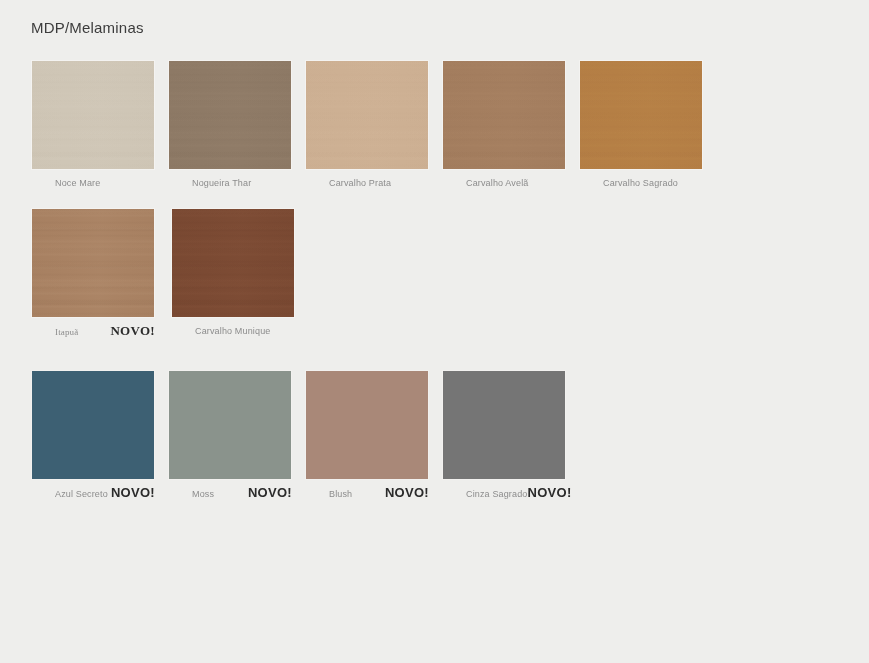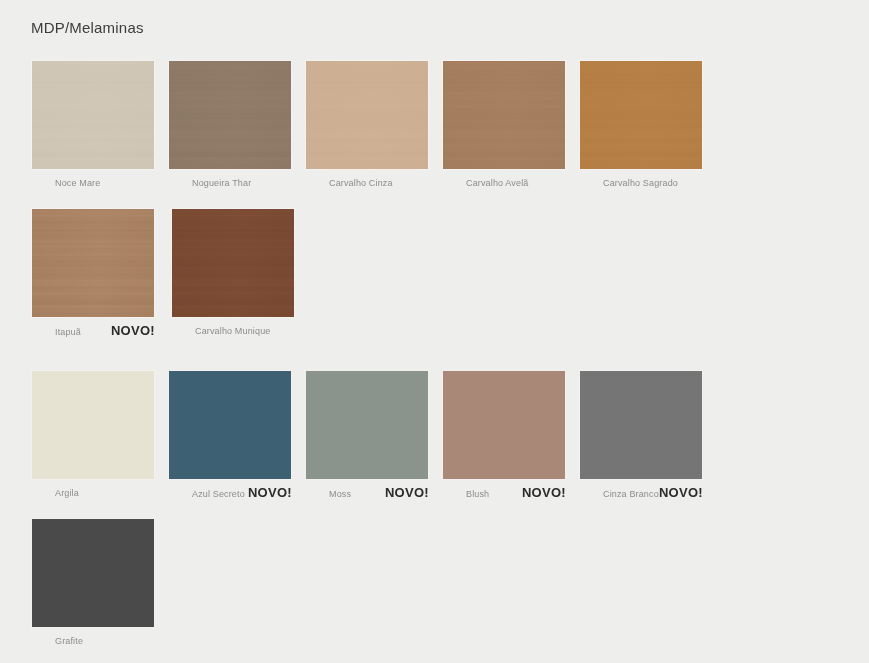--- a/index.html
+++ b/index.html
@@ -43,20 +43,21 @@
     display: flex;
     flex-wrap: wrap;
   }
   .swatch-cell {
     width: 124px;
     margin-right: 13px;
     margin-bottom: 19px;
   }
   .swatch-cell:nth-child(6n) {
     margin-right: 16px;
+    font-family: Liberation Serif, serif;
   }
   .swatch-chip {
     width: 124px;
     height: 110px;
     border: 1px solid #f4f3f1;
     box-sizing: border-box;
     background-color: #dddddd;
     position: relative;
   }
   .swatch-chip.solid {
@@ -102,21 +103,21 @@
         </div>
         <div class="swatch-cell">
           <div class="swatch-chip" style="background: repeating-linear-gradient(0deg, rgba(0, 0, 0, 0) 0px, rgba(0, 0, 0, 0) 2px, rgba(125, 106, 87, 0.114) 3px, rgba(0, 0, 0, 0) 5px, rgba(0, 0, 0, 0) 9px, rgba(160, 139, 118, 0.133) 10px, rgba(0, 0, 0, 0) 13px), repeating-linear-gradient(0deg, rgba(0, 0, 0, 0) 0px, rgba(0, 0, 0, 0) 11px, rgba(125, 106, 87, 0.16) 13px, rgba(0, 0, 0, 0) 17px, rgba(0, 0, 0, 0) 29px, rgba(160, 139, 118, 0.114) 32px, rgba(0, 0, 0, 0) 37px), linear-gradient(92deg, rgba(125, 106, 87, 0.067) 0%, rgba(0, 0, 0, 0) 28%, rgba(160, 139, 118, 0.075) 56%, rgba(0, 0, 0, 0) 78%, rgba(125, 106, 87, 0.063) 100%), linear-gradient(rgb(142, 122, 102), rgb(142, 122, 102));"></div>
           <div class="swatch-meta">
             <span class="swatch-label">Nogueira Thar</span>
           </div>
         </div>
         <div class="swatch-cell">
           <div class="swatch-chip" style="background: repeating-linear-gradient(0deg, rgba(0, 0, 0, 0) 0px, rgba(0, 0, 0, 0) 2px, rgba(191, 160, 132, 0.08) 3px, rgba(0, 0, 0, 0) 5px, rgba(0, 0, 0, 0) 9px, rgba(220, 192, 164, 0.09) 10px, rgba(0, 0, 0, 0) 13px), repeating-linear-gradient(0deg, rgba(0, 0, 0, 0) 0px, rgba(0, 0, 0, 0) 11px, rgba(191, 160, 132, 0.11) 13px, rgba(0, 0, 0, 0) 17px, rgba(0, 0, 0, 0) 29px, rgba(220, 192, 164, 0.08) 32px, rgba(0, 0, 0, 0) 37px), linear-gradient(92deg, rgba(191, 160, 132, 0.047) 0%, rgba(0, 0, 0, 0) 28%, rgba(220, 192, 164, 0.05) 56%, rgba(0, 0, 0, 0) 78%, rgba(191, 160, 132, 0.043) 100%), linear-gradient(rgb(205, 176, 147), rgb(205, 176, 147));"></div>
           <div class="swatch-meta">
-            <span class="swatch-label">Carvalho Cinza</span>
+            <span class="swatch-label">Carvalho Prata</span>
           </div>
         </div>
         <div class="swatch-cell">
           <div class="swatch-chip" style="background: repeating-linear-gradient(0deg, rgba(0, 0, 0, 0) 0px, rgba(0, 0, 0, 0) 2px, rgba(148, 111, 82, 0.114) 3px, rgba(0, 0, 0, 0) 5px, rgba(0, 0, 0, 0) 9px, rgba(180, 142, 109, 0.133) 10px, rgba(0, 0, 0, 0) 13px), repeating-linear-gradient(0deg, rgba(0, 0, 0, 0) 0px, rgba(0, 0, 0, 0) 11px, rgba(148, 111, 82, 0.16) 13px, rgba(0, 0, 0, 0) 17px, rgba(0, 0, 0, 0) 29px, rgba(180, 142, 109, 0.114) 32px, rgba(0, 0, 0, 0) 37px), linear-gradient(92deg, rgba(148, 111, 82, 0.067) 0%, rgba(0, 0, 0, 0) 28%, rgba(180, 142, 109, 0.075) 56%, rgba(0, 0, 0, 0) 78%, rgba(148, 111, 82, 0.063) 100%), linear-gradient(rgb(164, 126, 95), rgb(164, 126, 95));"></div>
           <div class="swatch-meta">
             <span class="swatch-label">Carvalho Avelã</span>
           </div>
         </div>
         <div class="swatch-cell">
           <div class="swatch-chip" style="background: repeating-linear-gradient(0deg, rgba(0, 0, 0, 0) 0px, rgba(0, 0, 0, 0) 2px, rgba(168, 113, 63, 0.114) 3px, rgba(0, 0, 0, 0) 5px, rgba(0, 0, 0, 0) 9px, rgba(194, 144, 79, 0.133) 10px, rgba(0, 0, 0, 0) 13px), repeating-linear-gradient(0deg, rgba(0, 0, 0, 0) 0px, rgba(0, 0, 0, 0) 11px, rgba(168, 113, 63, 0.16) 13px, rgba(0, 0, 0, 0) 17px, rgba(0, 0, 0, 0) 29px, rgba(194, 144, 79, 0.114) 32px, rgba(0, 0, 0, 0) 37px), linear-gradient(92deg, rgba(168, 113, 63, 0.067) 0%, rgba(0, 0, 0, 0) 28%, rgba(194, 144, 79, 0.075) 56%, rgba(0, 0, 0, 0) 78%, rgba(168, 113, 63, 0.063) 100%), linear-gradient(rgb(181, 127, 69), rgb(181, 127, 69));"></div>
@@ -136,26 +137,20 @@
           <div class="swatch-meta">
             <span class="swatch-label">Carvalho Munique</span>
           </div>
         </div>
       </div>
   </div>
 
   <div class="grid-section" id="section-solids">
     <div class="swatch-grid" id="grid-solids">
         <div class="swatch-cell">
-          <div class="swatch-chip solid" style="background-color: rgb(230, 227, 211);"></div>
-          <div class="swatch-meta">
-            <span class="swatch-label">Argila</span>
-          </div>
-        </div>
-        <div class="swatch-cell">
           <div class="swatch-chip solid" style="background-color: rgb(61, 96, 115);"></div>
           <div class="swatch-meta">
             <span class="swatch-label">Azul Secreto</span>
             <span class="swatch-badge">NOVO!</span>
           </div>
         </div>
         <div class="swatch-cell">
           <div class="swatch-chip solid" style="background-color: rgb(138, 147, 140);"></div>
           <div class="swatch-meta">
             <span class="swatch-label">Moss</span>
@@ -165,26 +160,20 @@
         <div class="swatch-cell">
           <div class="swatch-chip solid" style="background-color: rgb(169, 136, 120);"></div>
           <div class="swatch-meta">
             <span class="swatch-label">Blush</span>
             <span class="swatch-badge">NOVO!</span>
           </div>
         </div>
         <div class="swatch-cell">
           <div class="swatch-chip solid" style="background-color: rgb(117, 117, 117);"></div>
           <div class="swatch-meta">
-            <span class="swatch-label">Cinza Branco</span>
+            <span class="swatch-label">Cinza Sagrado</span>
             <span class="swatch-badge">NOVO!</span>
-          </div>
-        </div>
-        <div class="swatch-cell">
-          <div class="swatch-chip solid" style="background-color: rgb(74, 74, 74);"></div>
-          <div class="swatch-meta">
-            <span class="swatch-label">Grafite</span>
           </div>
         </div>
       </div>
   </div>
 
 </div>
 
 </body></html>

